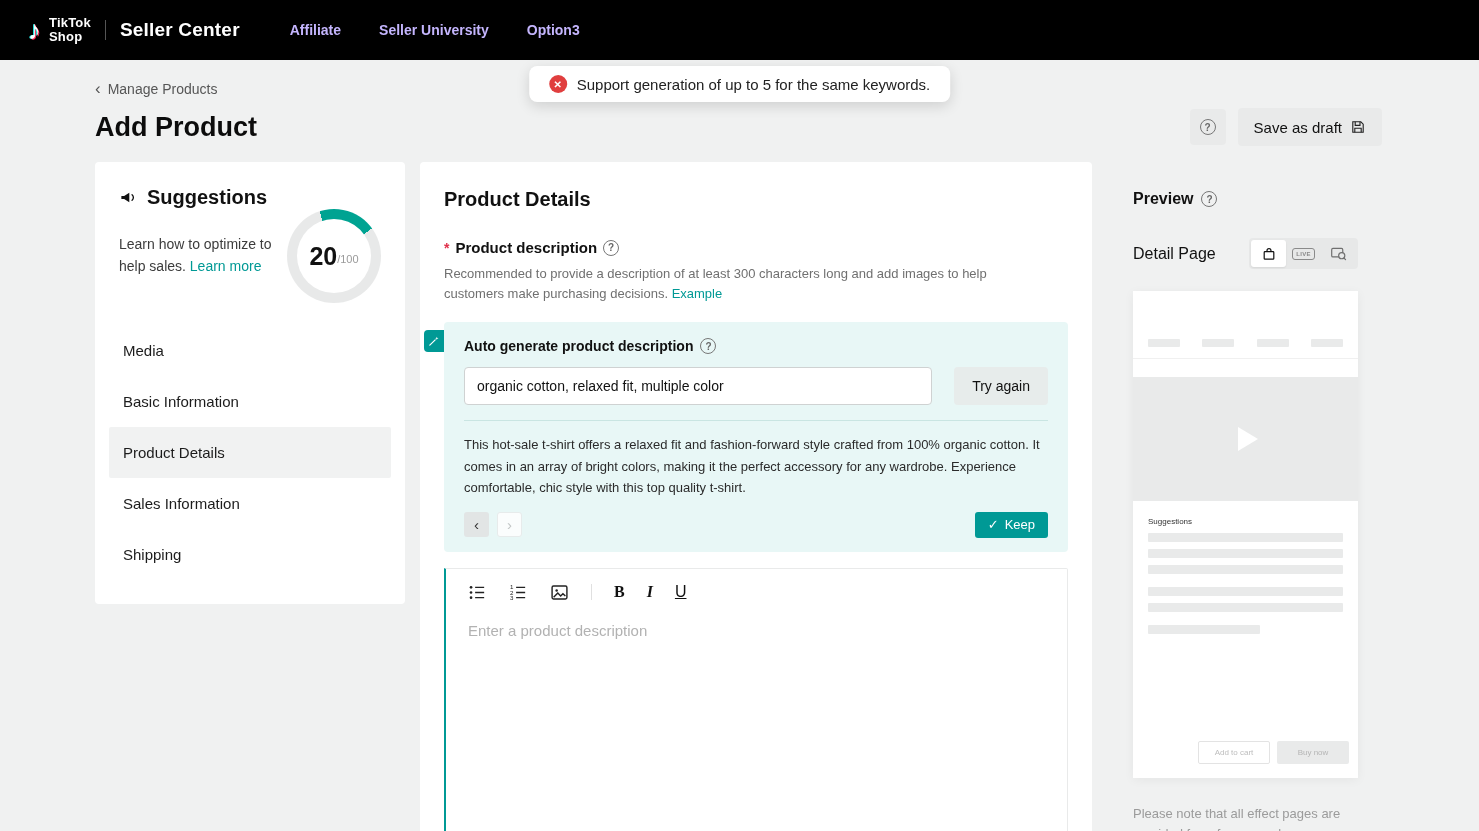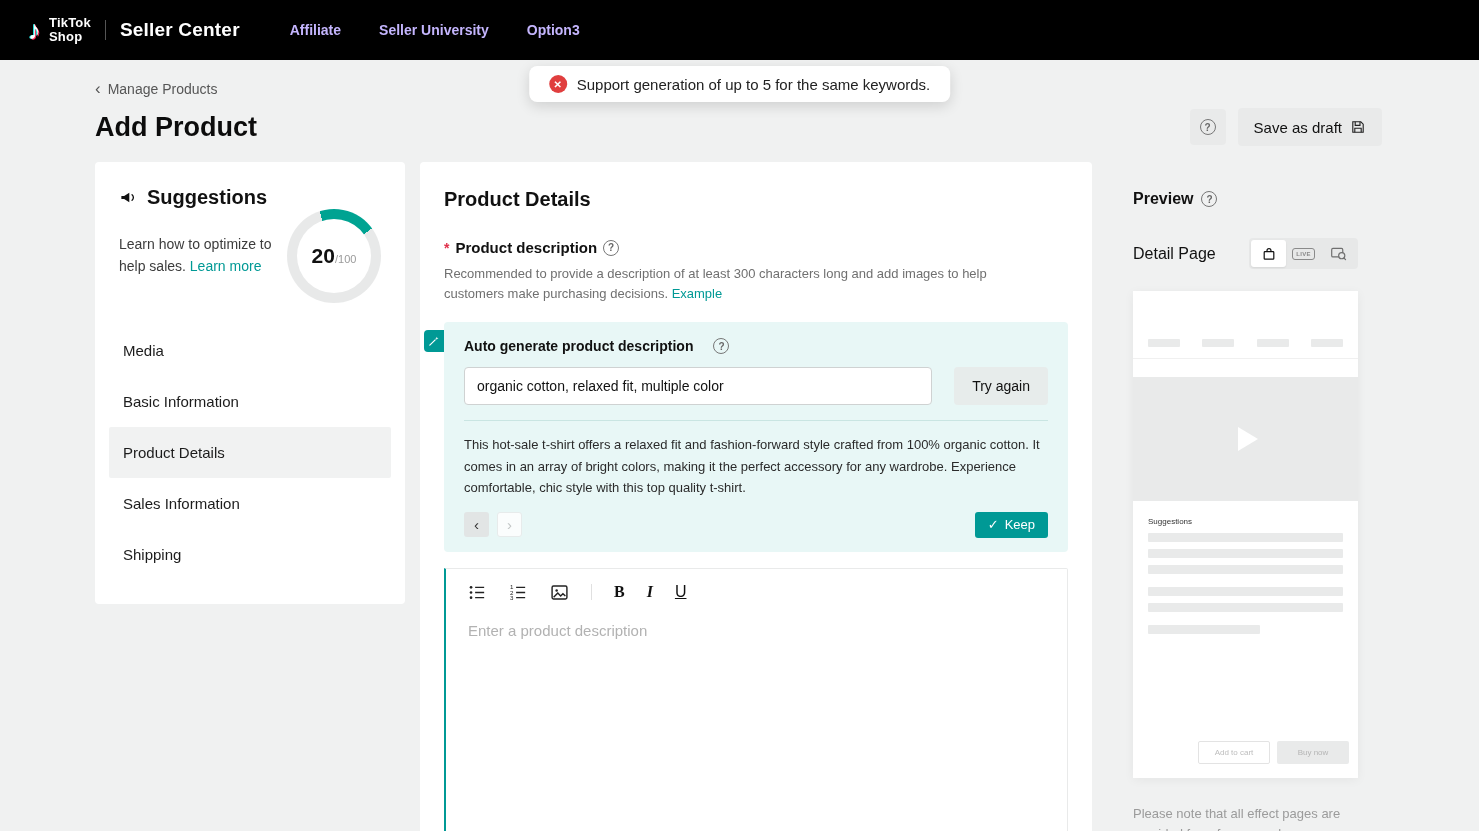--- a/index.html
+++ b/index.html
@@ -71,40 +71,40 @@
   .sugg-card { width: 310px; margin-right: 15px; padding: 24px 14px; }
   .sugg-head { display: flex; align-items: center; gap: 9px; padding: 0 10px; }
   .sugg-title { font-size: 20px; font-weight: 700; }
   .sugg-row { display: flex; align-items: center; gap: 14px; padding: 0 10px; margin-bottom: 22px; }
   .sugg-desc { flex: 1; font-size: 14px; color: #3c3c3c; line-height: 1.55; }
   .link { color: #009995; cursor: pointer; text-decoration: none; }
   .donut { position: relative; width: 94px; height: 94px; flex: none; border-radius: 50%;
     background: conic-gradient(from -18deg, #00a392 0 72deg, #e8e9e9 72deg 360deg); }
   .donut::after { content: ""; position: absolute; inset: 10px; background: #fff; border-radius: 50%; }
   .donut-text { position: absolute; inset: 0; z-index: 1; display: flex; align-items: center; justify-content: center; }
-  .donut-score { font-size: 21px; font-weight: 700; color: #111; }
+  .donut-score { font-size: 25px; font-weight: 700; color: #111; }
   .donut-max { font-size: 11px; color: #9a9a9a; margin-top: 5px; }
   .sugg-menu { display: flex; flex-direction: column; }
   .sugg-item { font-size: 15px; color: #1c1c1c; padding: 17px 14px; border-radius: 2px; cursor: pointer; }
   .sugg-item.active { background: #f1f2f2; }
 
   
   .main-card { width: 672px; margin-right: 18px; padding: 26px 24px 40px 24px; min-height: 680px; }
   .main-title { font-size: 20px; font-weight: 700; margin-bottom: 28px; }
   .field-label-row { display: flex; align-items: center; gap: 6px; margin-bottom: 8px; }
   .req { color: #e0314b; font-size: 14px; font-weight: 700; }
   .field-label { font-size: 15px; font-weight: 600; }
   .helper { font-size: 13px; color: #707070; line-height: 1.55; max-width: 600px; }
 
   .autogen { position: relative; background: #e8f7f6; border-radius: 4px; margin-top: 18px; padding: 16px 20px 14px 20px; }
   .wand-tab {
     position: absolute; left: -20px; top: 8px; width: 20px; height: 22px;
     background: #009995; border-radius: 4px 0 0 4px; display: flex; align-items: center; justify-content: center;
   }
-  .autogen-title-row { display: flex; align-items: flex-start; gap: 20px; margin-bottom: 13px; }
+  .autogen-title-row { display: flex; align-items: flex-start; gap: 7px; margin-bottom: 13px; }
   .autogen-title { font-size: 14px; font-weight: 700; }
   .autogen-input-row { display: flex; gap: 22px; }
   .kw-input {
     flex: 1; height: 38px; border: 1px solid #cfd2d2; border-radius: 4px; background: #fff;
     padding: 0 12px; font-size: 14px; font-family: inherit; color: #111; outline: none;
   }
   .try-again { background: #e7eceb; color: #111; height: 38px; padding: 0 18px; font-size: 14px; font-weight: 500; }
   .autogen-divider { border: none; border-top: 1px solid #c9e5e2; margin: 15px 0 13px 0; }
   .gen-text { font-size: 13px; color: #2b2b2b; line-height: 1.65; max-width: 600px; }
   .autogen-controls { display: flex; align-items: center; justify-content: space-between; margin-top: 13px; }

